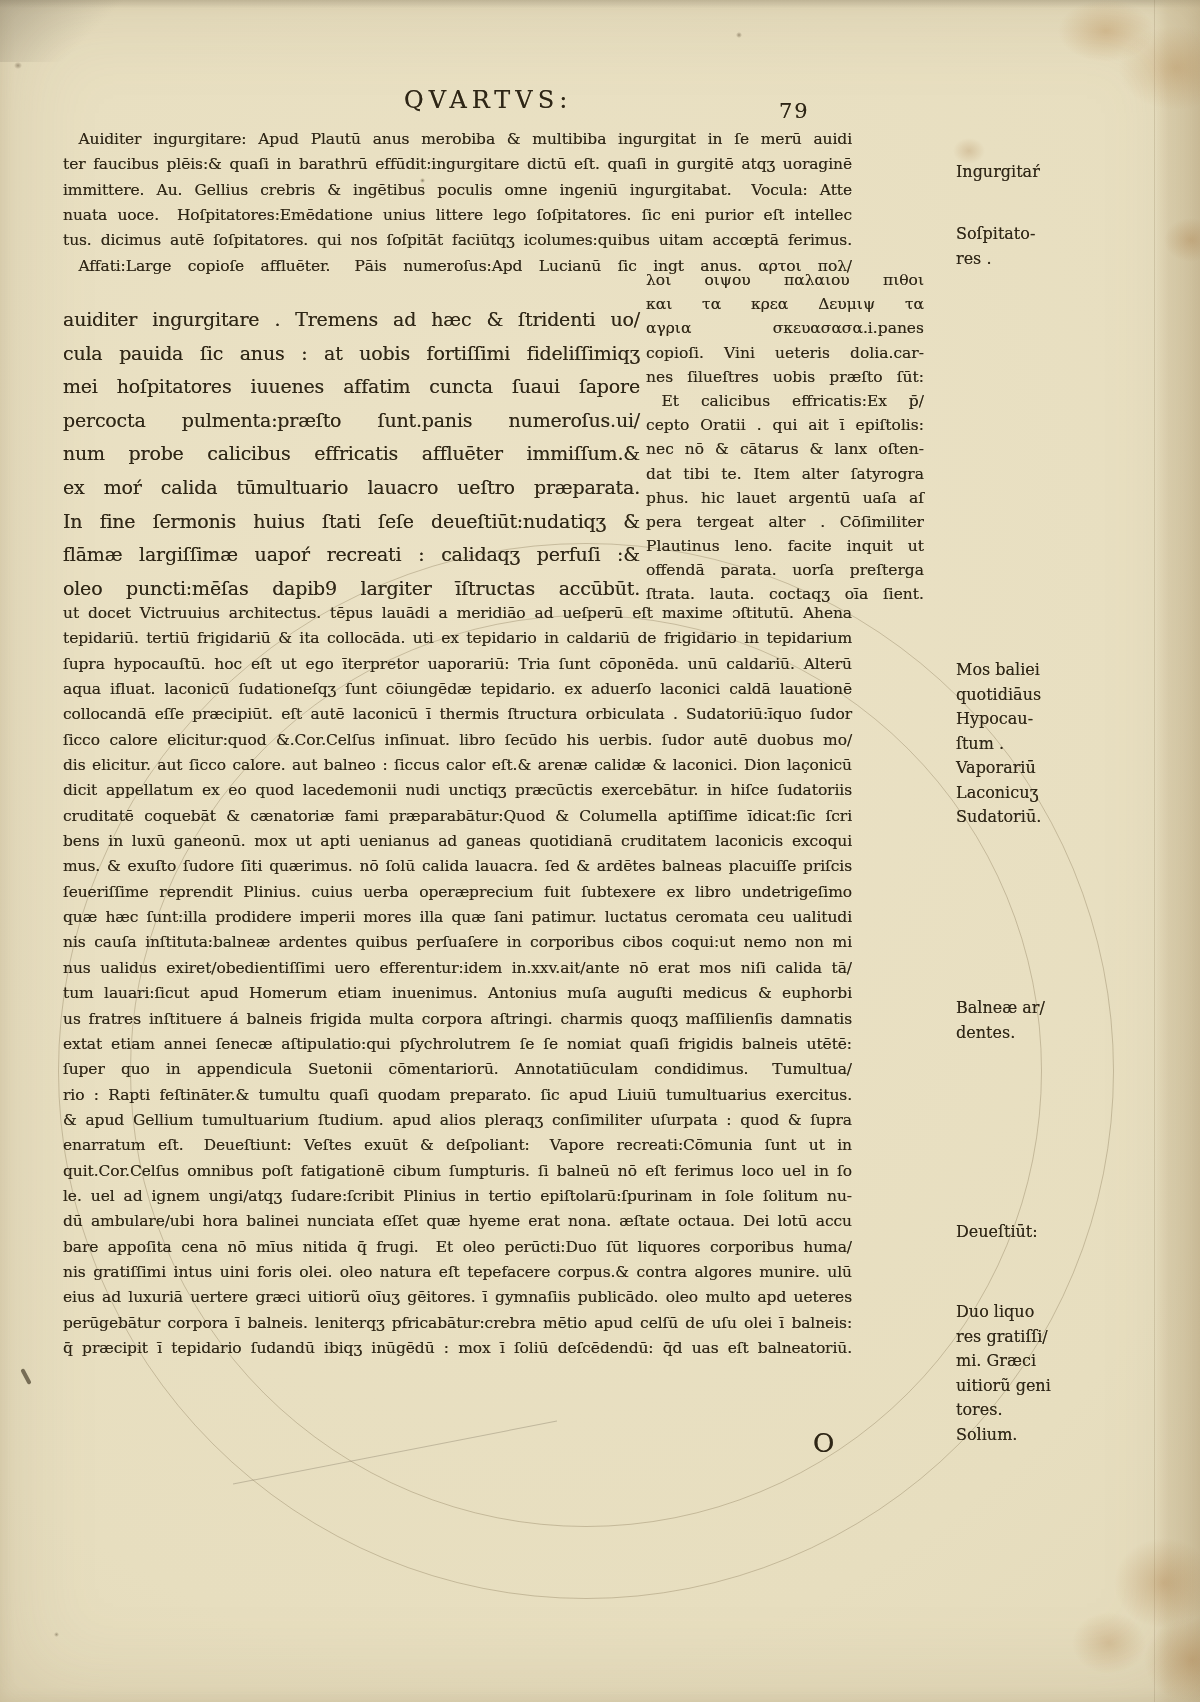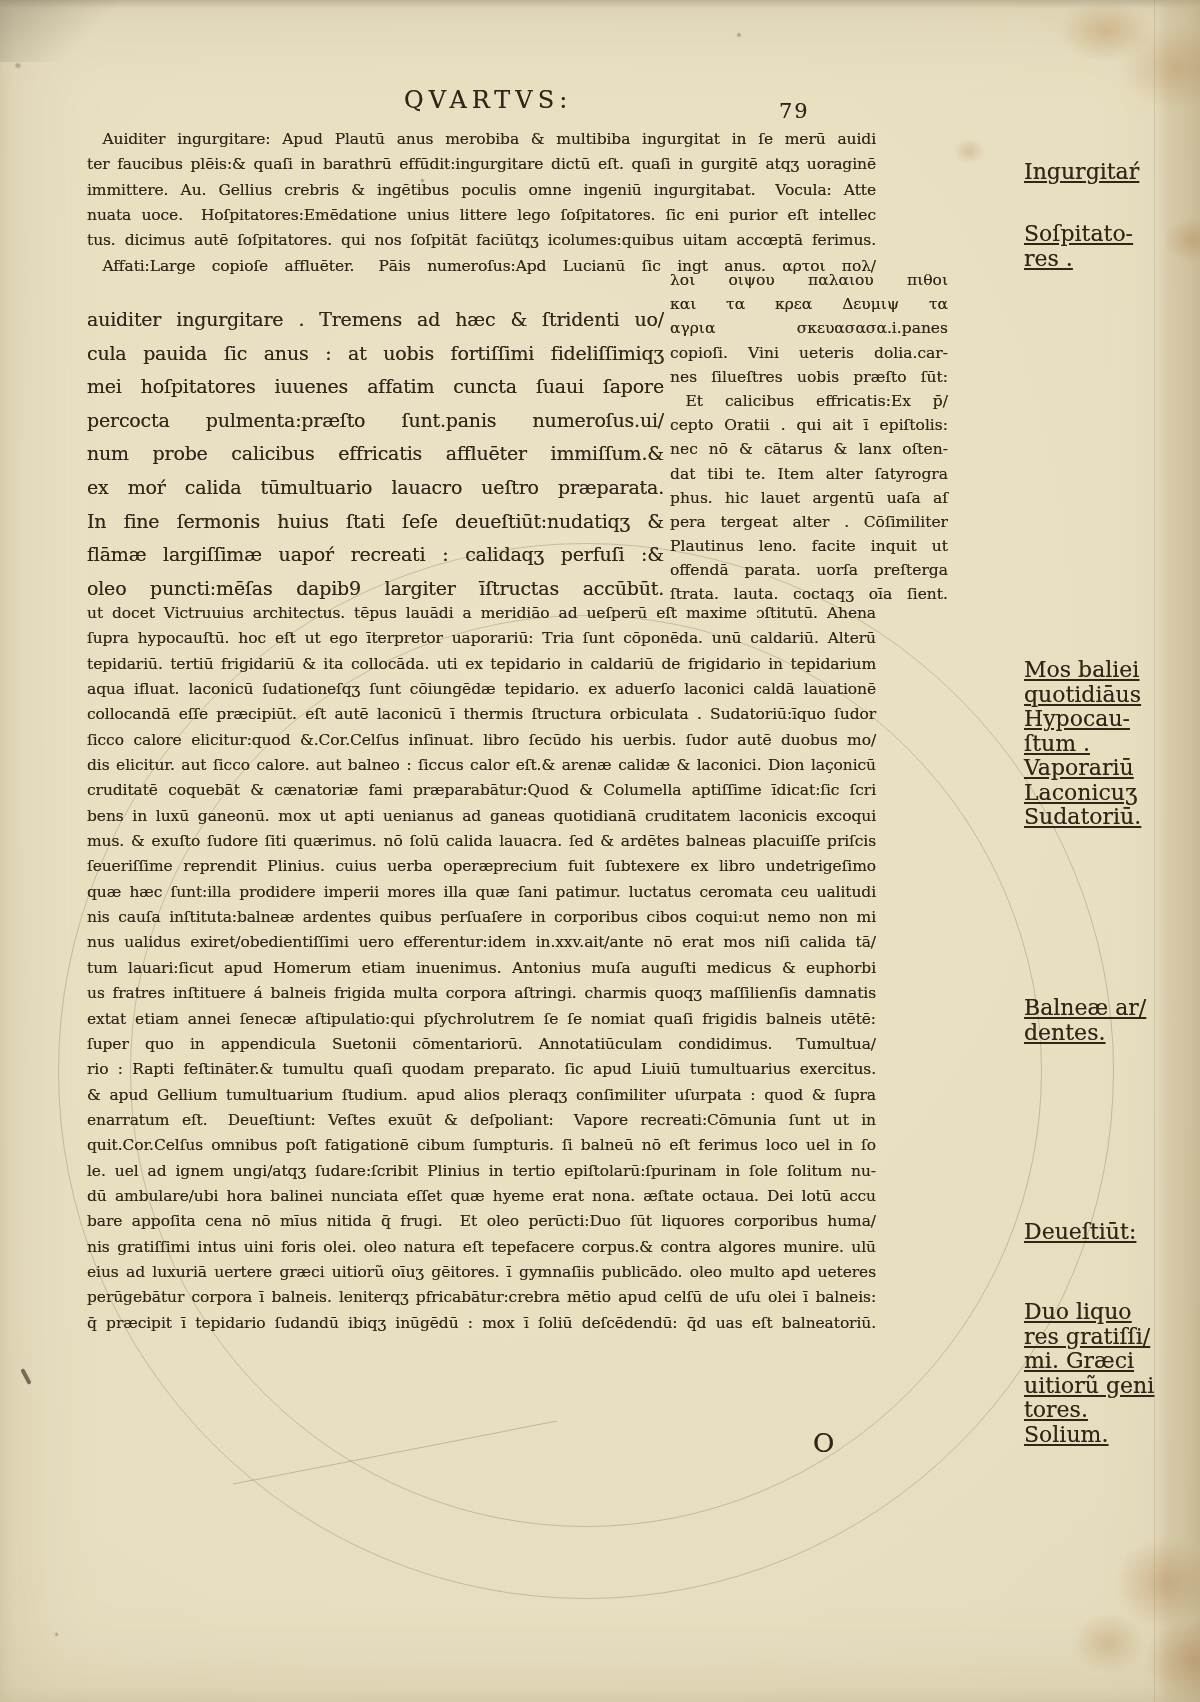--- a/index.html
+++ b/index.html
@@ -3,33 +3,33 @@
 <meta charset="utf-8">
 <style>
   html,body{margin:0;padding:0;background:#cfc4a5;}
   .page{
     position:relative;width:1200px;height:1702px;overflow:hidden;
     background:radial-gradient(ellipse 140% 120% at 42% 38%, #ebe2c6 0%, #e7debf 50%, #e0d6b6 82%, #d5c9a8 100%);
     box-shadow:inset 0 0 95px rgba(140,120,80,.22), inset 0 0 16px rgba(120,100,60,.14);
     font-family:"DejaVu Serif", serif;color:#2e2616;
   }
   .ln{text-shadow:0 0 .5px rgba(40,30,15,.55);}
-  .blk{position:absolute;z-index:2;margin-left:24px;}
+  .blk{position:absolute;z-index:2;}
   .jb .ln{text-align:justify;text-align-last:justify;}
   .hdr{position:absolute;left:404px;top:86px;z-index:2;font-size:24px;letter-spacing:5px;}
   .pgn{position:absolute;left:779px;top:99px;z-index:2;font-size:21px;letter-spacing:2px;}
   .intro{left:63px;top:127px;width:789px;font-size:15.5px;letter-spacing:-.1px;}
   .intro .ln{height:25.35px;line-height:25.35px;overflow:visible;}
   .leftcol{left:63px;top:303px;width:577px;font-size:19px;letter-spacing:-.2px;}
   .leftcol .ln{height:33.6px;line-height:33.6px;}
   .rightcol{left:646px;top:268px;width:278px;font-size:15.5px;}
   .rightcol .ln{height:24.2px;line-height:24.2px;}
   .bodypara{left:63px;top:601px;width:789px;font-size:15.5px;letter-spacing:-.1px;}
   .bodypara .ln{height:25.35px;line-height:25.35px;}
-  .mnote{left:1000px;width:142px;font-size:22px;text-decoration:underline;}
+  .mnote{left:956px;width:142px;font-size:16px;}
   .mnote .ln{height:24.5px;line-height:24.5px;text-align:left;}
   .n1{top:160px;} .n2{top:222px;} .n3{top:658px;} .n4{top:996px;}
   .n5{top:1076px;} .n6{top:1220px;} .n7{top:1300px;}
   .sig{position:absolute;left:813px;top:1428px;z-index:2;font-size:26px;}
   .stamp{position:absolute;border-radius:50%;z-index:1;border:1.5px solid rgba(132,117,84,.36);}
   .stamp.outer{left:58px;top:543px;width:1054px;height:1054px;}
   .stamp.inner{left:130px;top:615px;width:910px;height:910px;}
   .foxing{position:absolute;inset:0;z-index:1;background-repeat:no-repeat;
     background-image:
       radial-gradient(closest-side, rgba(165,108,42,.30), rgba(165,108,42,0)),
@@ -112,26 +112,27 @@
       <div class="ln">dat tibi te. Item alter ſatyrogra</div>
       <div class="ln">phus. hic lauet argentū uaſa aſ</div>
       <div class="ln">pera tergeat alter . Cōſimiliter</div>
       <div class="ln">Plautinus leno. facite inquit ut</div>
       <div class="ln">offendā parata. uorſa preſterga</div>
       <div class="ln">ſtrata. lauta. coctaqʒ oīa ſient.</div>
     </div>
 
   <div class="blk jb bodypara">
       <div class="ln">ut docet Victruuius architectus. tēpus lauādi a meridiāo ad ueſperū eſt maxime ɔſtitutū. Ahena</div>
+      <div class="ln">tepidariū. tertiū frigidariū &amp; ita collocāda. uti ex tepidario in caldariū de frigidario in tepidarium</div>
       <div class="ln">ſupra hypocauſtū. hoc eſt ut ego īterpretor uaporariū: Tria ſunt cōponēda. unū caldariū. Alterū</div>
-      <div class="ln">tepidariū. tertiū frigidariū &amp; ita collocāda. uti ex tepidario in caldariū de frigidario in tepidarium</div>
       <div class="ln">aqua ifluat. laconicū ſudationeſqʒ ſunt cōiungēdæ tepidario. ex aduerſo laconici caldā lauationē</div>
       <div class="ln">collocandā eſſe præcipiūt. eſt autē laconicū ī thermis ſtructura orbiculata . Sudatoriū:īquo ſudor</div>
       <div class="ln">ſicco calore elicitur:quod &amp;.Cor.Celſus inſinuat. libro ſecūdo his uerbis. ſudor autē duobus mo/</div>
       <div class="ln">dis elicitur. aut ſicco calore. aut balneo : ſiccus calor eſt.&amp; arenæ calidæ &amp; laconici. Dion laçonicū</div>
+      <div class="ln">dicit appellatum ex eo quod lacedemonii nudi unctiqʒ præcūctis exercebātur. in hiſce ſudatoriis</div>
       <div class="ln">cruditatē coquebāt &amp; cænatoriæ fami præparabātur:Quod &amp; Columella aptiſſime īdicat:ſic ſcri</div>
       <div class="ln">bens in luxū ganeonū. mox ut apti uenianus ad ganeas quotidianā cruditatem laconicis excoqui</div>
       <div class="ln">mus. &amp; exuſto ſudore ſiti quærimus. nō ſolū calida lauacra. ſed &amp; ardētes balneas placuiſſe priſcis</div>
       <div class="ln">ſeueriſſime reprendit Plinius. cuius uerba operæprecium fuit ſubtexere ex libro undetrigeſimo</div>
       <div class="ln">quæ hæc ſunt:illa prodidere imperii mores illa quæ ſani patimur. luctatus ceromata ceu ualitudi</div>
       <div class="ln">nis cauſa inſtituta:balneæ ardentes quibus perſuaſere in corporibus cibos coqui:ut nemo non mi</div>
       <div class="ln">nus ualidus exiret/obedientiſſimi uero efferentur:idem in.xxv.ait/ante nō erat mos niſi calida tā/</div>
       <div class="ln">tum lauari:ſicut apud Homerum etiam inuenimus. Antonius muſa auguſti medicus &amp; euphorbi</div>
       <div class="ln">us fratres inſtituere á balneis frigida multa corpora aſtringi. charmis quoqʒ maſſilienſis damnatis</div>
       <div class="ln">extat etiam annei ſenecæ aſtipulatio:qui pſychrolutrem ſe ſe nomiat quaſi frigidis balneis utētē:</div>

